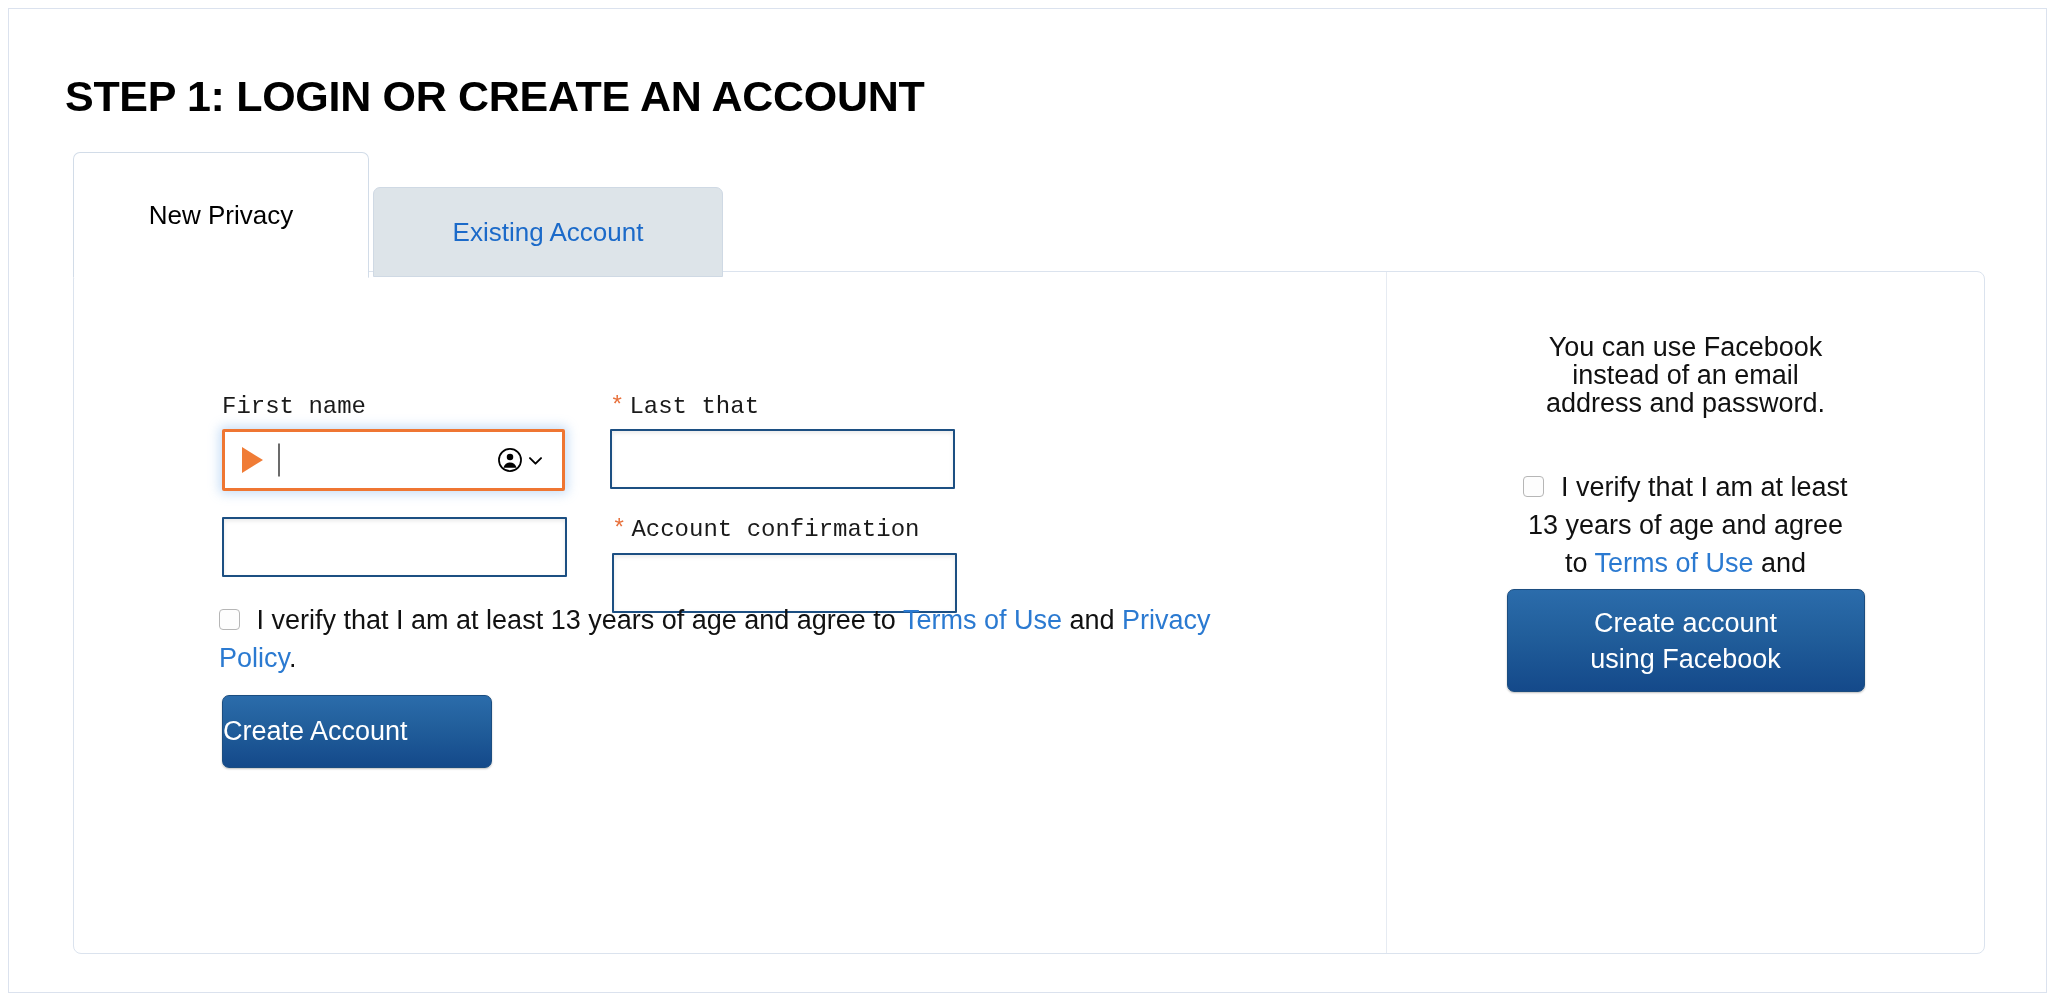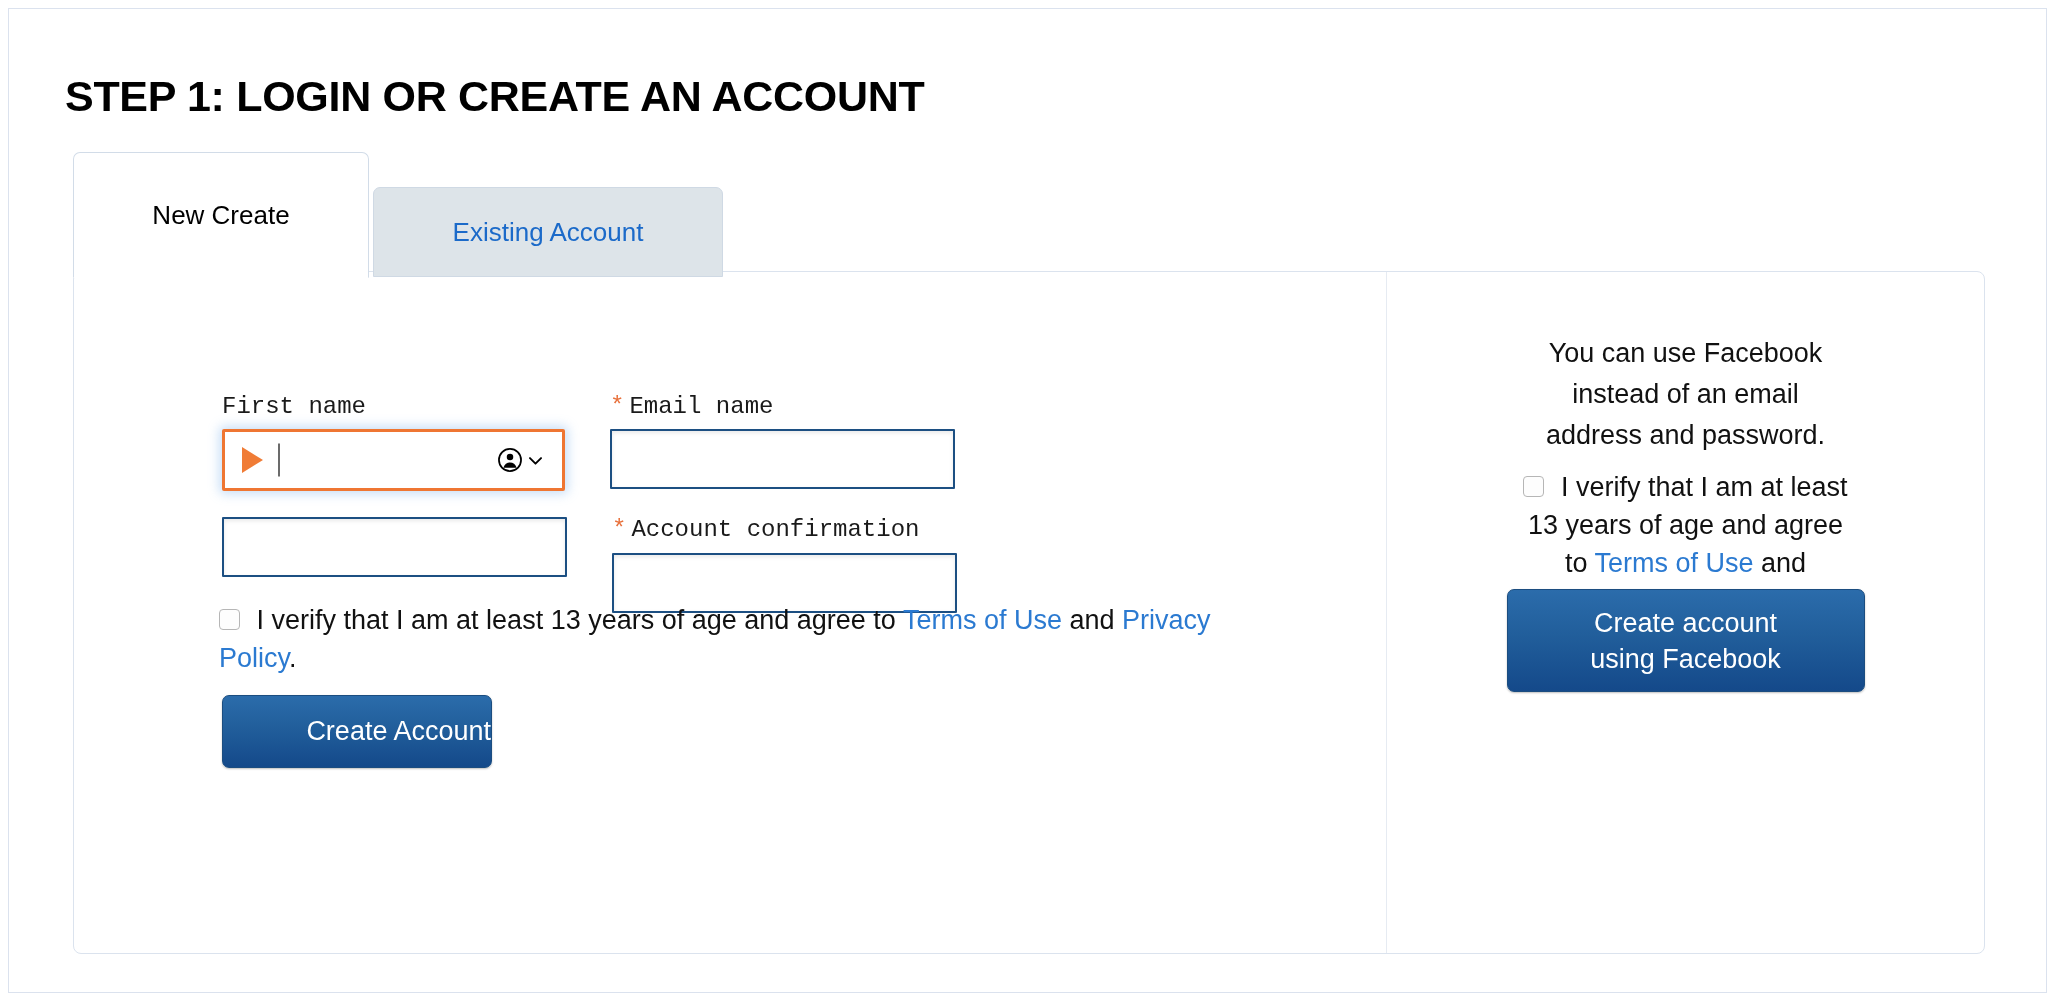--- a/index.html
+++ b/index.html
@@ -210,21 +210,21 @@
     cursor: pointer;
   }
 
   
   .btn-blue {
     background: linear-gradient(to bottom, #2b6cab 0%, #215e9b 45%, #14498a 100%);
     border: 1px solid #1b4d80;
     border-radius: 7px;
     color: #ffffff;
     font-size: 27px;
-    text-align: right;
+    text-align: left;
     cursor: pointer;
     box-shadow: 0 1px 2px rgba(0,0,0,0.25);
   }
   .btn-create-account {
     position: absolute;
     left: 148px;
     top: 423px;
     width: 270px;
     height: 73px;
     line-height: 71px;
@@ -232,21 +232,21 @@
 
   
   .fb-blurb {
     position: absolute;
     left: 50%;
     transform: translateX(-50%);
     top: 61px;
     width: 330px;
     text-align: center;
     font-size: 27px;
-    line-height: 41px;
+    line-height: 28px;
     color: #111111;
   }
   .fb-agree {
     position: absolute;
     left: 50%;
     transform: translateX(-50%);
     top: 196px;
     width: 330px;
     text-align: center;
     font-size: 27px;
@@ -269,21 +269,21 @@
 </style>
 </head>
 <body>
 
 <div class="page-frame">
 
   <h1 class="page-title">STEP 1: LOGIN OR CREATE AN ACCOUNT</h1>
 
   <div class="tab-strip">
     <div class="tab tab-active">
-      <span>New Create</span>
+      <span>New Privacy</span>
     </div>
     <div class="tab tab-inactive">
       <span>Existing Account</span>
     </div>
   </div>
 
   <div class="card">
 
     <div class="card-left">
 
@@ -306,21 +306,21 @@
                 </svg>
                 <svg width="19" height="19" viewBox="0 0 24 24">
                   <path d="M5 9 L12 16 L19 9" fill="none" stroke="#000" stroke-width="2.4" stroke-linecap="round" stroke-linejoin="round"></path>
                 </svg>
               </span>
             </div>
           </div>
 
           <div class="field">
             <div class="field-label">
-              <span class="req-star">*</span><span>Email name</span>
+              <span class="req-star">*</span><span>Last that</span>
             </div>
             <div class="text-input"></div>
           </div>
 
 
         </div>
 
         <div class="field-spacer-row"></div>
 
         <div class="field-row">

